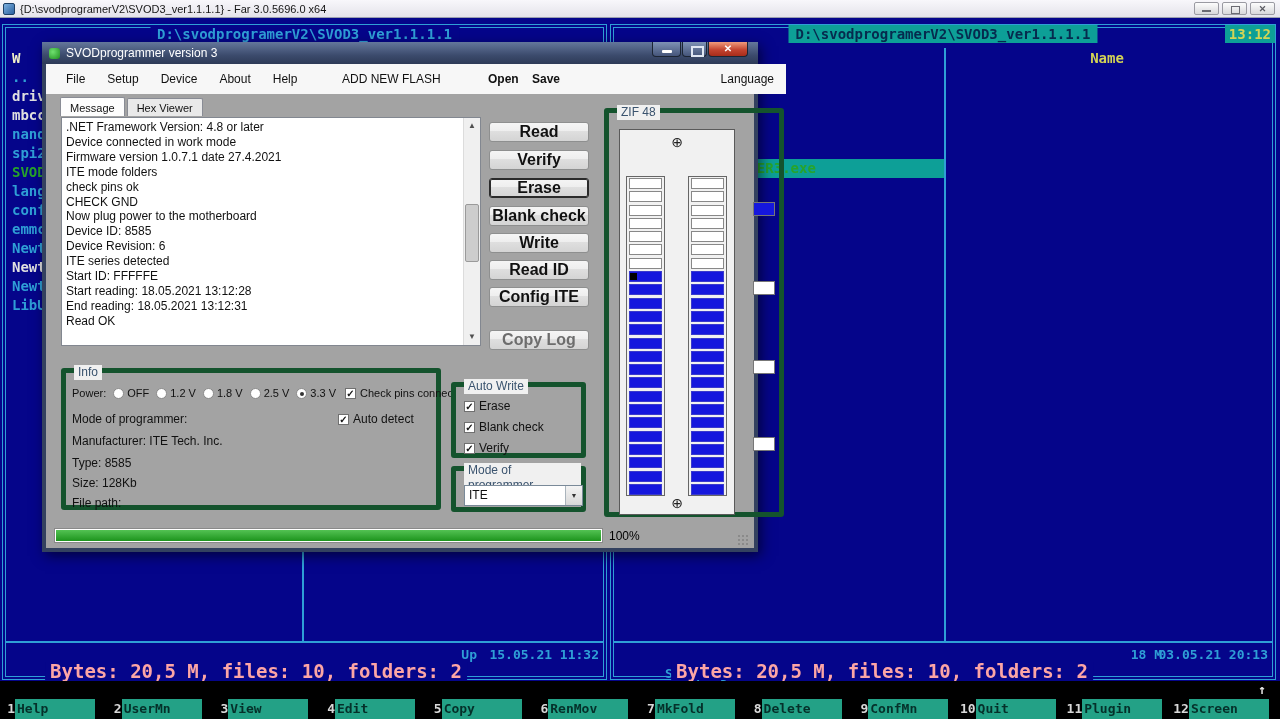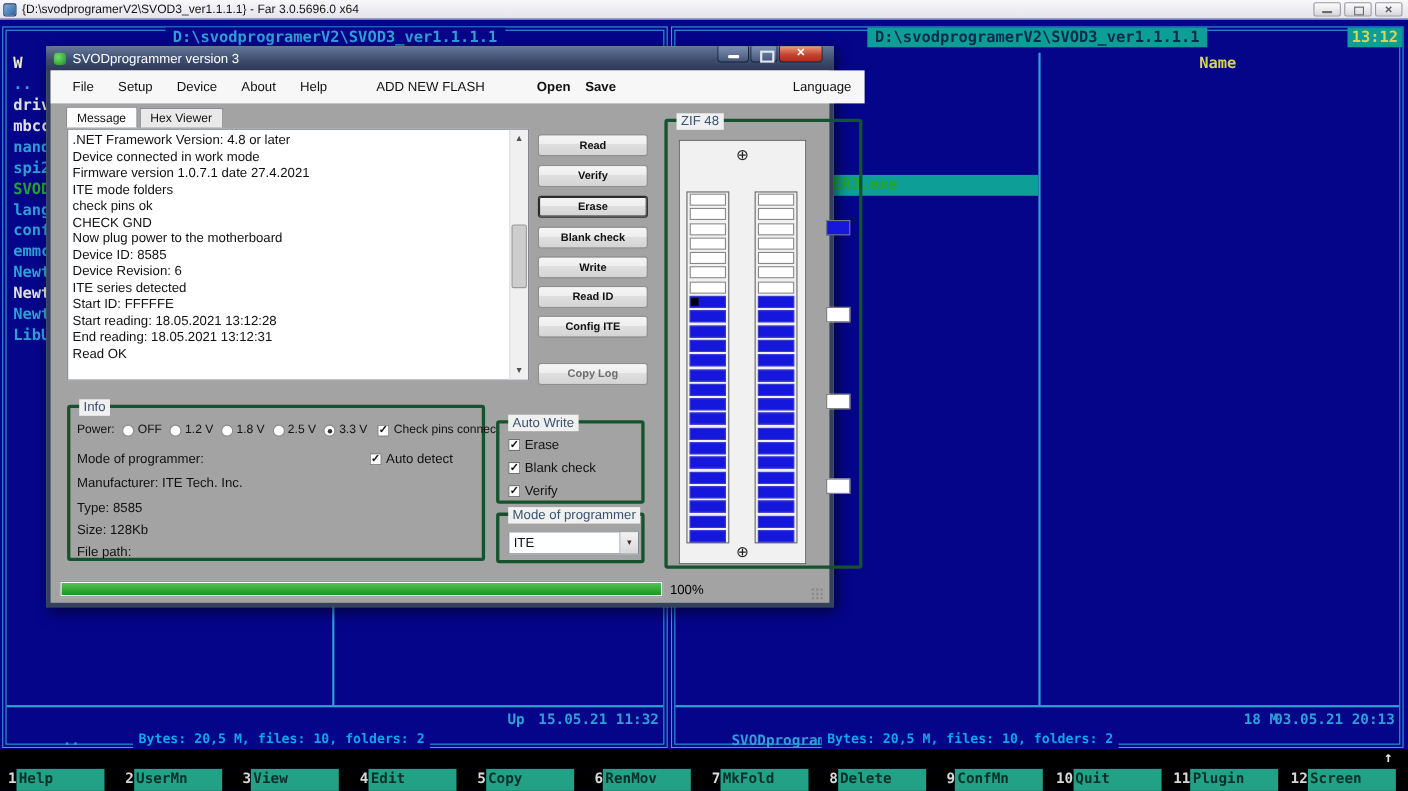--- a/index.html
+++ b/index.html
@@ -29,21 +29,21 @@
   .far-list{position:absolute;top:40px;left:6px;font-size:14px;line-height:19px;white-space:pre}
   .c-cyan{color:#2f9fd6}.c-white{color:#e0e0e0}.c-green{color:#27a42a}
   .panel-divider{position:absolute;top:20px;bottom:35px;width:2px;background:#2f9fd6}
   .selected-row{position:absolute;left:4px;top:131px;width:326px;height:19px;background:#0d9f97;color:#27a42a;font-size:14px;line-height:19px;padding-left:4px;white-space:pre;overflow:hidden}
   .sep-line{position:absolute;left:0;right:0;bottom:33px;height:2px;background:#2f9fd6}
   .status-row{position:absolute;left:4px;right:2px;bottom:12px;height:19px;font-size:13px;line-height:19px;color:#2f9fd6;white-space:pre}
   .status-size{position:absolute;top:0}
   .status-date{position:absolute;top:0;right:2px}
   #left-panel .status-size{right:124px}
   #right-panel .status-size{right:108px}
-  .panel-footer{position:absolute;bottom:-4px;background:#05058a;color:#0ea5e9;font-size:12px;line-height:18px;padding:0 5px;white-space:pre;transform:translateX(-50%)}
+  .panel-footer{position:absolute;bottom:-4px;background:#05058a;color:#fca5a5;font-size:19px;line-height:18px;padding:0 5px;white-space:pre;transform:translateX(-50%)}
   #left-panel .panel-footer{left:250px}
   #right-panel .panel-footer{left:268px}
   .cmdline{position:absolute;top:663px;left:0;width:1280px;height:18px;background:#000;color:#e8e8e8;font-size:13px;line-height:18px;padding-left:2px;white-space:pre}
   .scroll-ind{position:absolute;right:14px;top:0;color:#e8e8e8}
   .keybar{position:absolute;top:681px;left:0;width:1280px;height:20px;background:#000;display:flex}
   .kb-cell{width:106.66px;display:flex;font-size:13px;line-height:20px}
   .kb-num{min-width:15px;text-align:right;color:#d8d8d8}
   .kb-label{width:80px;background:#23a186;color:#05302a;padding-left:2px}
 
   
@@ -66,24 +66,24 @@
   .menu-language{position:absolute;right:12px;top:0;line-height:30px}
   .tabs{position:absolute;left:14px;top:55px;height:20px;font-size:11px}
   .tab{display:inline-block;padding:3px 9px 2px;border:1px solid #898c95;border-bottom:none;background:#e9e9e9;margin-right:2px;border-radius:2px 2px 0 0;vertical-align:bottom}
   .tab.active{background:#fdfdfd;padding-top:4px}
   .logbox{position:absolute;left:15px;top:75px;width:420px;height:229px;background:#fff;border:1px solid #828790;padding:2px 20px 2px 4px;line-height:14.9px;overflow:hidden}
   .log-line{white-space:pre}
   .vscroll{position:absolute;right:0;top:0;bottom:0;width:17px;background:#f0f0f0;border-left:1px solid #dcdcdc}
   .sb-btn{position:absolute;left:0;right:0;height:16px;text-align:center;font-size:8px;color:#505050;line-height:16px}
   .sb-up{top:0}.sb-down{bottom:0}
   .sb-thumb{position:absolute;left:1px;right:1px;top:86px;height:58px;background:#cdcdcd;border:1px solid #9a9a9a;border-radius:2px}
-  .abtn{position:absolute;left:443px;width:100px;height:20px;border:1px solid #8e8f8f;border-radius:3px;background:linear-gradient(180deg,#f5f5f5,#eeeeee 45%,#dfdfdf 46%,#d4d4d4);font-family:"Liberation Sans",sans-serif;font-size:10px;font-weight:bold;color:#111}
+  .abtn{position:absolute;left:443px;width:100px;height:20px;border:1px solid #8e8f8f;border-radius:3px;background:linear-gradient(180deg,#f5f5f5,#eeeeee 45%,#dfdfdf 46%,#d4d4d4);font-family:"Liberation Sans",sans-serif;font-size:16px;font-weight:bold;color:#111}
   .abtn.focused{border:1px solid #2b2b2b;box-shadow:inset 0 0 0 1px #2b2b2b}
   .copylog{top:288px;font-weight:bold;color:#6d6d6d}
-  .group{position:absolute;border:3px solid #14532d;border-radius:3px}
+  .group{position:absolute;border:5px solid #14532d;border-radius:3px}
   .group-label{position:absolute;top:-8px;left:8px;background:#f0f0f0;padding:0 4px;font-size:12px;color:#3a536e;line-height:15px}
   #info-group{left:15px;top:326px;width:380px;height:142px}
   .power-row{position:absolute;left:6px;top:12px;right:2px;height:16px;display:flex;align-items:center;font-size:11px;white-space:nowrap}
   .radio-wrap{display:flex;align-items:center;margin-left:7px}
   .radio{width:11px;height:11px;border:1px solid #8a8a8a;border-radius:50%;background:#fff;margin-right:3px;position:relative;flex:none}
   .radio.on::after{content:"";position:absolute;left:3px;top:3px;width:4px;height:4px;border-radius:50%;background:#333}
   .cb{width:11px;height:11px;border:1px solid #707070;background:#fff;margin-right:4px;font-size:10px;line-height:9px;text-align:center;color:#111;font-weight:bold;flex:none}
   .cb.on::after{content:"✓"}
   .cb-wrap{display:flex;align-items:center}
   .power-row .cb-wrap{margin-left:9px}

